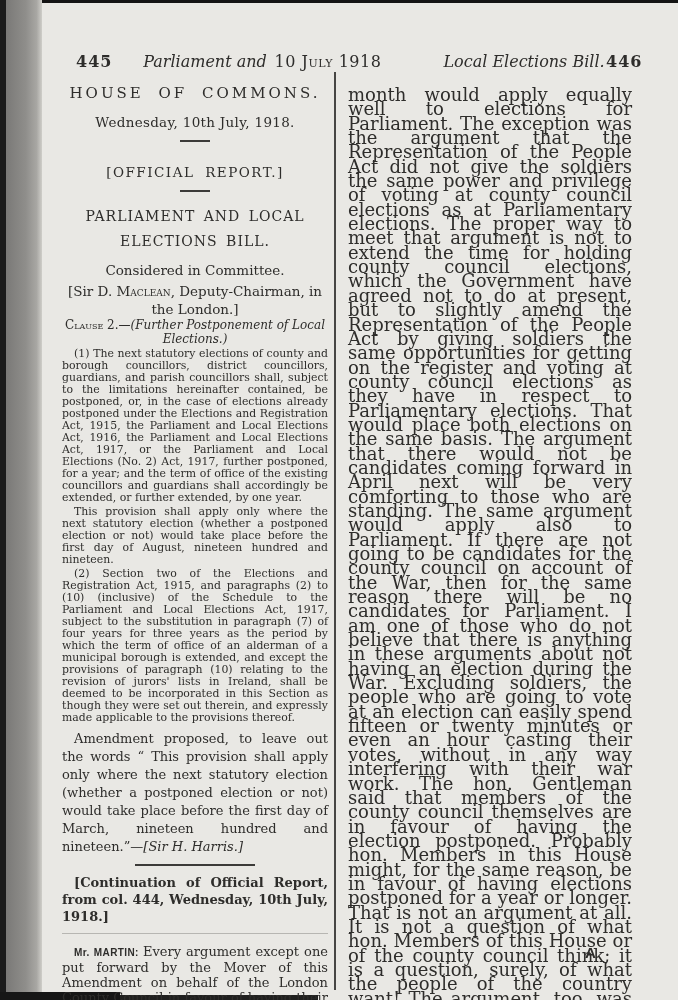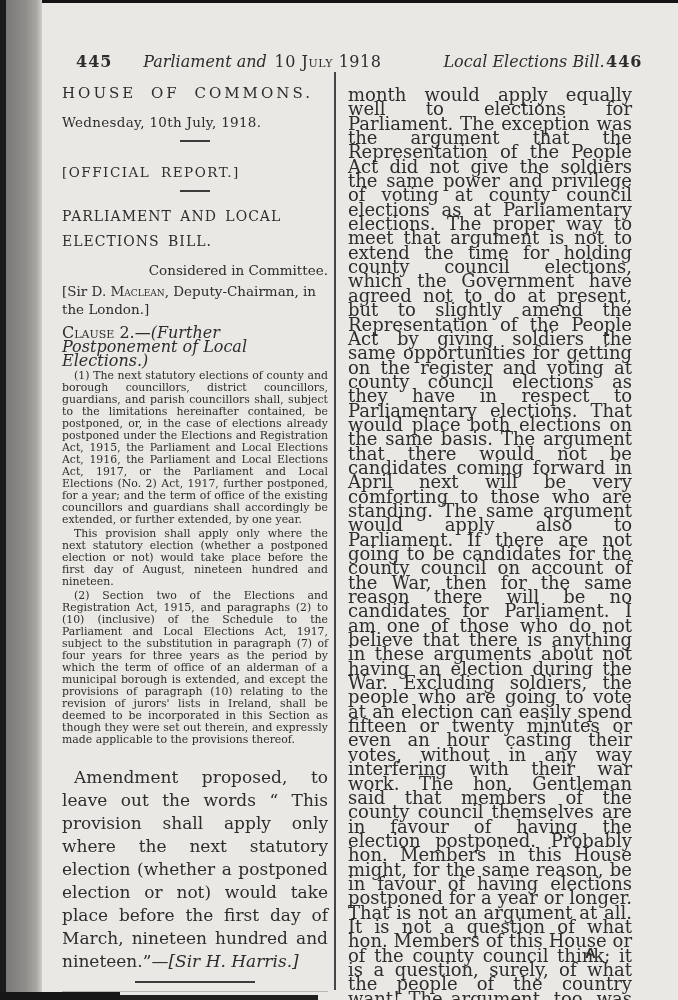--- a/index.html
+++ b/index.html
@@ -25,36 +25,36 @@
   .h-run-right{left:524px;}
   .h-date{position:absolute;left:328px;transform:translateX(-50%);white-space:nowrap;font-variant:small-caps;letter-spacing:0.5px;}
 
   .col-divider{position:absolute;left:334px;top:72px;width:1.5px;height:918px;background:#474644;}
 
   .col-left{position:absolute;left:62px;top:80px;width:266px;}
   .col-right{position:absolute;left:348px;top:88px;width:284px;
     font-size:18px;line-height:14.35px;text-align:justify;}
 
   p{margin:0;}
-  .center{}
+  .center{text-align:center;}
   .sc{font-variant:small-caps;}
   .it{font-style:italic;}
 
   .house{font-size:15px;letter-spacing:3px;word-spacing:7px;margin-top:4px;}
   .sitting{font-size:13.5px;margin-top:12px;letter-spacing:0.3px;}
   .rule-s{width:30px;height:2px;background:#3c3b39;margin:10px auto 0;}
   .official{font-size:13.5px;letter-spacing:1.5px;word-spacing:5px;margin-top:22px;}
   .bill-title{font-size:14px;line-height:25px;letter-spacing:1px;word-spacing:3px;margin-top:12px;}
-  .committee{font-size:13.5px;margin-top:8px;text-align:right;}
+  .committee{font-size:13.5px;margin-top:8px;text-align:center;}
   .chair{font-size:13.5px;line-height:18px;margin-top:4px;}
-  .clause-head{font-size:16px;line-height:14px;margin-top:8px;}
+  .clause-head{font-size:12px;line-height:14px;}
 
   .small-print{font-size:10.9px;line-height:12px;text-align:justify;text-indent:12px;margin-top:2px;}
 
-  .amendment{font-size:17px;line-height:23px;text-align:justify;text-indent:12px;margin-top:20px;}
+  .amendment{font-size:13px;line-height:18px;text-align:justify;text-indent:12px;margin-top:6px;}
   .attribution{font-style:italic;}
   .rule-m{width:120px;height:1.5px;background:#3c3b39;margin:8px auto 0;}
   .continuation{font-weight:bold;font-size:13px;line-height:17px;text-align:justify;text-indent:12px;margin-top:8px;}
   .rule-w{width:100%;height:1px;background:#b7b6b2;margin-top:8px;}
   .speech{font-size:13px;line-height:15px;text-align:justify;text-indent:12px;margin-top:10px;}
   .speaker{font-family:"Liberation Sans", sans-serif;font-weight:bold;font-size:10px;letter-spacing:0.4px;}
 
   .sig{position:absolute;left:585px;top:944px;font-family:"Liberation Sans", sans-serif;
     font-weight:bold;font-size:15px;letter-spacing:1px;}
 </style>
@@ -91,20 +91,21 @@
     <p class="clause-head center"><span class="sc">Clause 2.</span><span class="it">—(Further Postponement of Local Elections.)</span></p>
 
     <p class="small-print">(1) The next statutory elections of county and borough councillors, district councillors, guardians, and parish councillors shall, subject to the limitations hereinafter contained, be postponed, or, in the case of elections already postponed under the Elections and Registration Act, 1915, the Parliament and Local Elections Act, 1916, the Parliament and Local Elections Act, 1917, or the Parliament and Local Elections (No. 2) Act, 1917, further postponed, for a year; and the term of office of the existing councillors and guardians shall accordingly be extended, or further extended, by one year.</p>
     <p class="small-print">This provision shall apply only where the next statutory election (whether a postponed election or not) would take place before the first day of August, nineteen hundred and nineteen.</p>
     <p class="small-print">(2) Section two of the Elections and Registration Act, 1915, and paragraphs (2) to (10) (inclusive) of the Schedule to the Parliament and Local Elections Act, 1917, subject to the substitution in paragraph (7) of four years for three years as the period by which the term of office of an alderman of a municipal borough is extended, and except the provisions of paragraph (10) relating to the revision of jurors' lists in Ireland, shall be deemed to be incorporated in this Section as though they were set out therein, and expressly made applicable to the provisions thereof.</p>
 
     <p class="amendment"><span>Amendment proposed, to leave out the words “ This provision shall apply only where the next statutory election (whether a postponed election or not) would take place before the first day of March, nineteen hundred and nineteen.”—</span><span class="attribution">[Sir H. Harris.]</span></p>
 
     <div class="rule-m"></div>
 
+    <p class="continuation">[Continuation of Official Report, from col. 444, Wednesday, 10th July, 1918.]</p>
 
     <div class="rule-w"></div>
 
     <p class="speech"><span class="speaker">Mr. MARTIN</span><span class="speaker">: </span><span>Every argument except one put forward by the Mover of this Amendment on behalf of the London County Council in favour of having their elections postponed to next April twelve-</span></p>
   </div>
 
   <div class="col-right">
     <p>month would apply equally well to elections for Parliament. The exception was the argument that the Representation of the People Act did not give the soldiers the same power and privilege of voting at county council elections as at Parliamentary elections. The proper way to meet that argument is not to extend the time for holding county council elections, which the Government have agreed not to do at present, but to slightly amend the Representation of the People Act by giving soldiers the same opportunities for getting on the register and voting at county council elections as they have in respect to Parliamentary elections. That would place both elections on the same basis. The argument that there would not be candidates coming forward in April next will be very comforting to those who are standing. The same argument would apply also to Parliament. If there are not going to be candidates for the county council on account of the War, then for the same reason there will be no candidates for Parliament. I am one of those who do not believe that there is anything in these arguments about not having an election during the War. Excluding soldiers, the people who are going to vote at an election can easily spend fifteen or twenty minutes or even an hour casting their votes, without in any way interfering with their war work. The hon. Gentleman said that members of the county council themselves are in favour of having the election postponed. Probably hon. Members in this House might, for the same reason, be in favour of having elections postponed for a year or longer. That is not an argument at all. It is not a question of what hon. Members of this House or of the county council think; it is a question, surely, of what the people of the country want! The argument, too, was noted the other day on Second Reading that there was such an increase in the electorate! But that applies equally to the county council and other elections as to Parliamentary. Women will vote at them. I understand that the women teachers of the county council of London have a great grievance on the salary question against the council. They and their friends have votes, and they will be sure to show by them to the county council that it is desirable to have enough salary to keep body and soul together while endeavouring to do their work. There has been a general election for the</p>
   </div>
 

